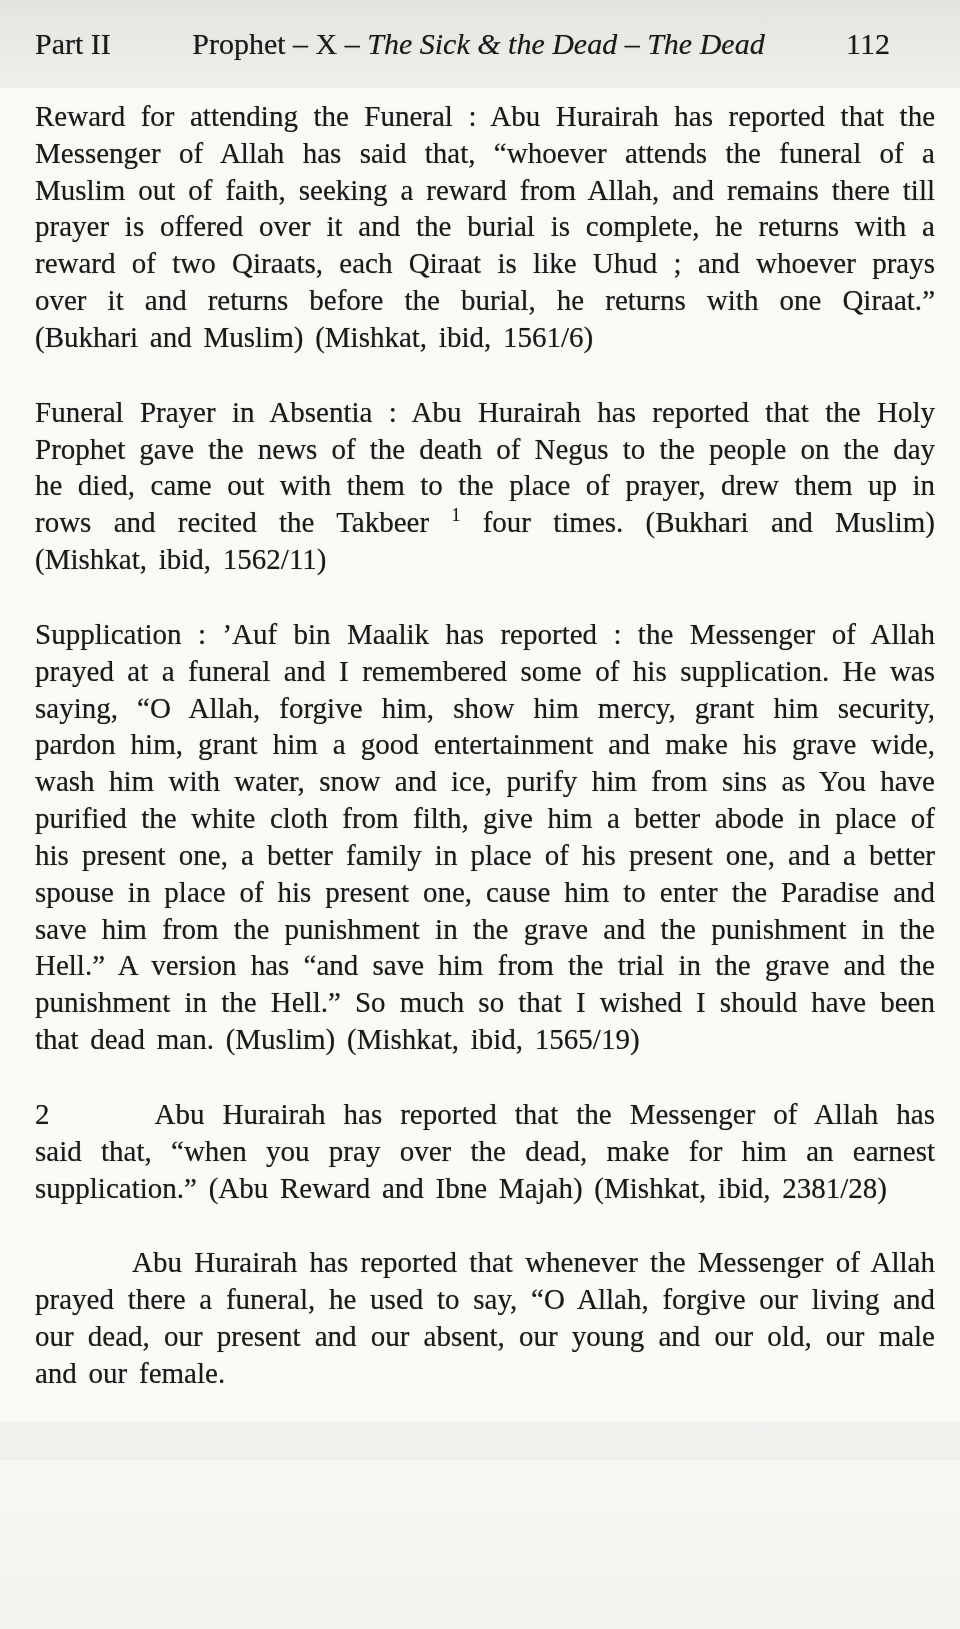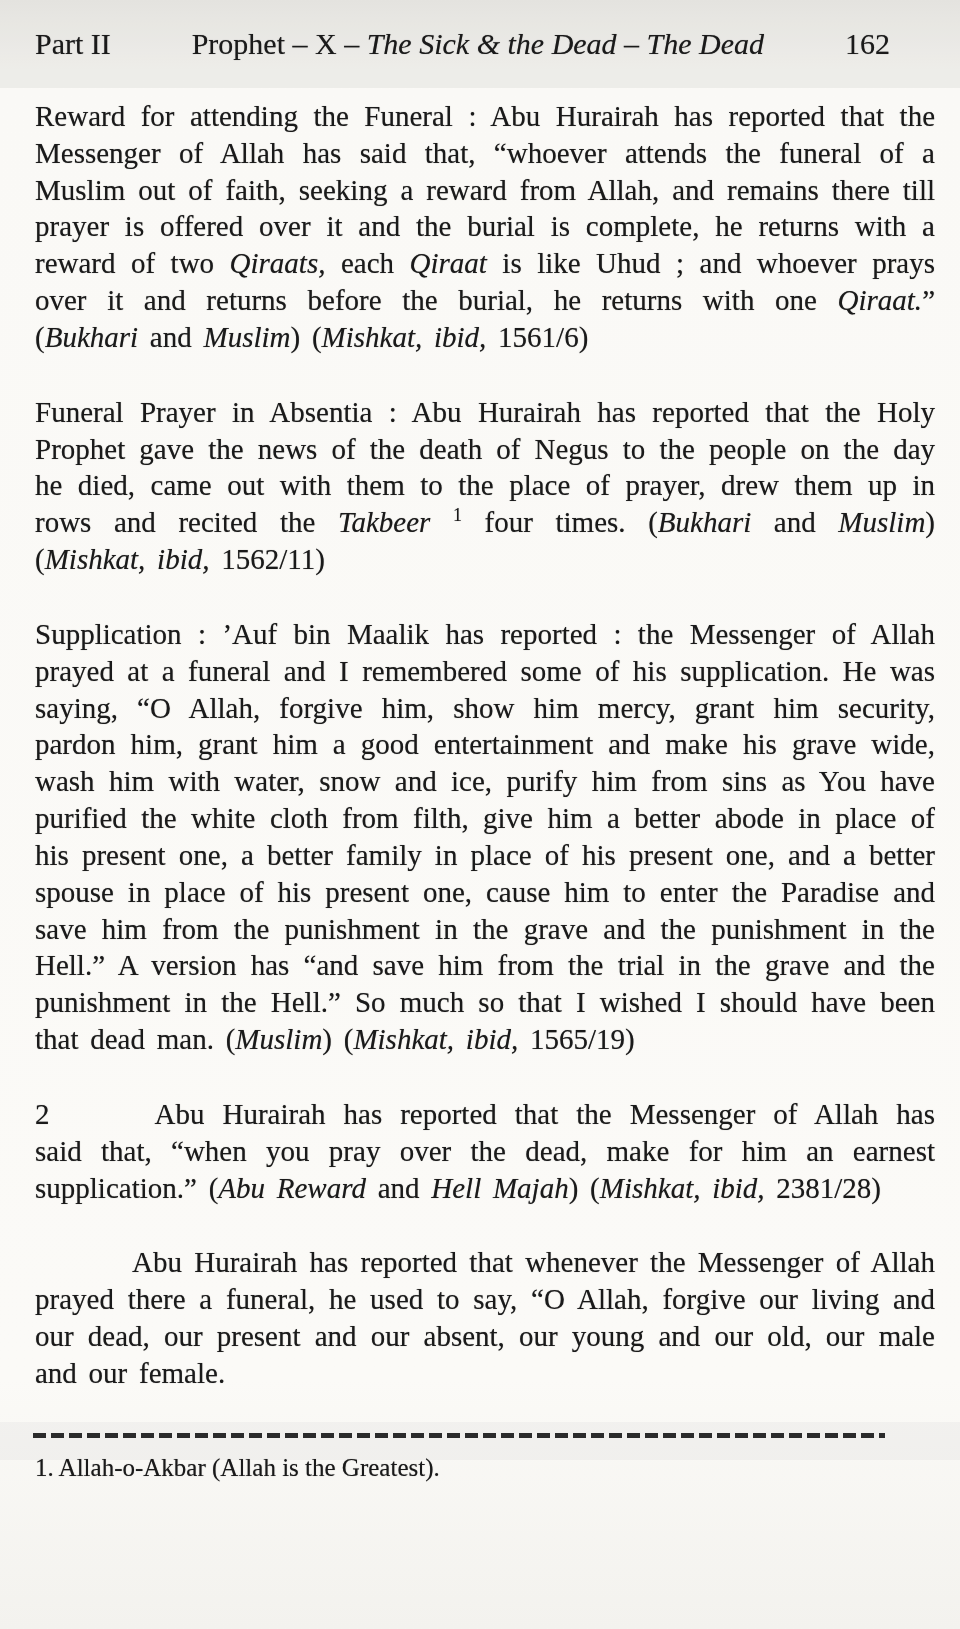--- a/index.html
+++ b/index.html
@@ -58,21 +58,21 @@
     margin: 0 0 38px 0;
     font-size: 29px;
     line-height: 1.27;
     text-align: justify;
     word-spacing: 4.5px;
   }
   .para-indent {
     text-indent: 97px;
   }
   .seg-b { font-weight: normal; }
-  .seg-i { font-style: italic; }
+  .seg-i { }
   .seg-sup {
     vertical-align: super;
     font-size: 0.62em;
     line-height: 0;
   }
   .seg-gap {
     display: inline-block;
     width: 105px;
   }
   .footer-block {
@@ -98,30 +98,26 @@
 
 <div class="page">
   <div class="scan-band-top"></div>
   <div class="scan-band-mid"></div>
 
   <div class="page-inner">
 
     <div class="header">
       <span>Part II</span>
       <span class="hdr-center"><span>Prophet – X – </span><em>The Sick &amp; the Dead – The Dead</em></span>
-      <span>162</span>
+      <span>112</span>
     </div>
 
     <div id="paragraphs" class="content">
         <p class="para"><span class="seg-b">Reward for attending the Funeral : </span><span> Abu Hurairah has reported that the Messenger of Allah has said that, “whoever attends the funeral of a Muslim out of faith, seeking a reward from Allah, and remains there till prayer is offered over it and the burial is complete, he returns with a reward of two </span><span class="seg-i">Qiraats,</span><span> each </span><span class="seg-i">Qiraat</span><span> is like Uhud ; and whoever prays over it and returns before the burial, he returns with one </span><span class="seg-i">Qiraat.</span><span>” (</span><span class="seg-i">Bukhari</span><span> and </span><span class="seg-i">Muslim</span><span>) (</span><span class="seg-i">Mishkat, ibid,</span><span> 1561/6)</span></p>
         <p class="para"><span class="seg-b">Funeral Prayer in Absentia : </span><span>Abu Hurairah has reported that the Holy Prophet gave the news of the death of Negus to the people on the day he died, came out with them to the place of prayer, drew them up in rows and recited the </span><span class="seg-i">Takbeer</span><span> </span><span class="seg-sup">1</span><span> four times. (</span><span class="seg-i">Bukhari</span><span> and </span><span class="seg-i">Muslim</span><span>) (</span><span class="seg-i">Mishkat, ibid,</span><span> 1562/11)</span></p>
         <p class="para"><span class="seg-b">Supplication : </span><span>’Auf bin Maalik has reported : the Messenger of Allah prayed at a funeral and I remembered some of his supplication. He was saying, “O Allah, forgive him, show him mercy, grant him security, pardon him, grant him a good entertainment and make his grave wide, wash him with water, snow and ice, purify him from sins as You have purified the white cloth from filth, give him a better abode in place of his present one, a better family in place of his present one, and a better spouse in place of his present one, cause him to enter the Paradise and save him from the punishment in the grave and the punishment in the Hell.” A version has “and save him from the trial in the grave and the punishment in the Hell.” So much so that I wished I should have been that dead man. (</span><span class="seg-i">Muslim</span><span>) (</span><span class="seg-i">Mishkat, ibid,</span><span> 1565/19)</span></p>
-        <p class="para"><span>2</span><span class="seg-gap"></span><span>Abu Hurairah has reported that the Messenger of Allah has said that, “when you pray over the dead, make for him an earnest supplication.” (</span><span class="seg-i">Abu Reward</span><span> and </span><span class="seg-i">Hell Majah</span><span>) (</span><span class="seg-i">Mishkat, ibid,</span><span> 2381/28)</span></p>
+        <p class="para"><span>2</span><span class="seg-gap"></span><span>Abu Hurairah has reported that the Messenger of Allah has said that, “when you pray over the dead, make for him an earnest supplication.” (</span><span class="seg-i">Abu Reward</span><span> and </span><span class="seg-i">Ibne Majah</span><span>) (</span><span class="seg-i">Mishkat, ibid,</span><span> 2381/28)</span></p>
         <p class="para para-indent"><span>Abu Hurairah has reported that whenever the Messenger of Allah prayed there a funeral, he used to say, “O Allah, forgive our living and our dead, our present and our absent, our young and our old, our male and our female.</span></p>
       </div>
 
   </div>
 
-  <div class="footer-block">
-    <div class="separator"></div>
-    <div class="footnote">1. Allah-o-Akbar (Allah is the Greatest).</div>
-  </div>
 </div>
 
 </body></html>

